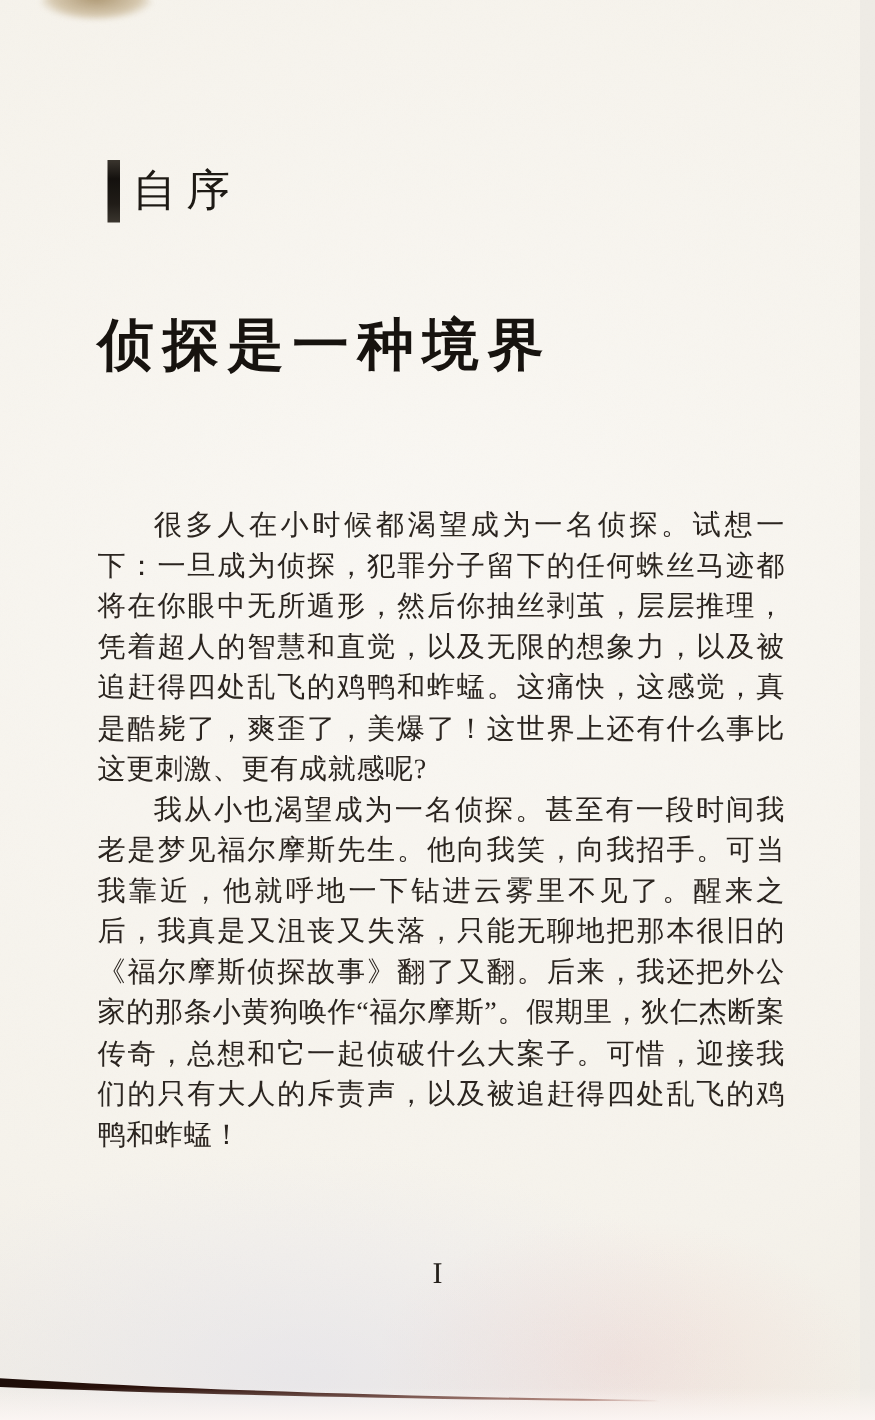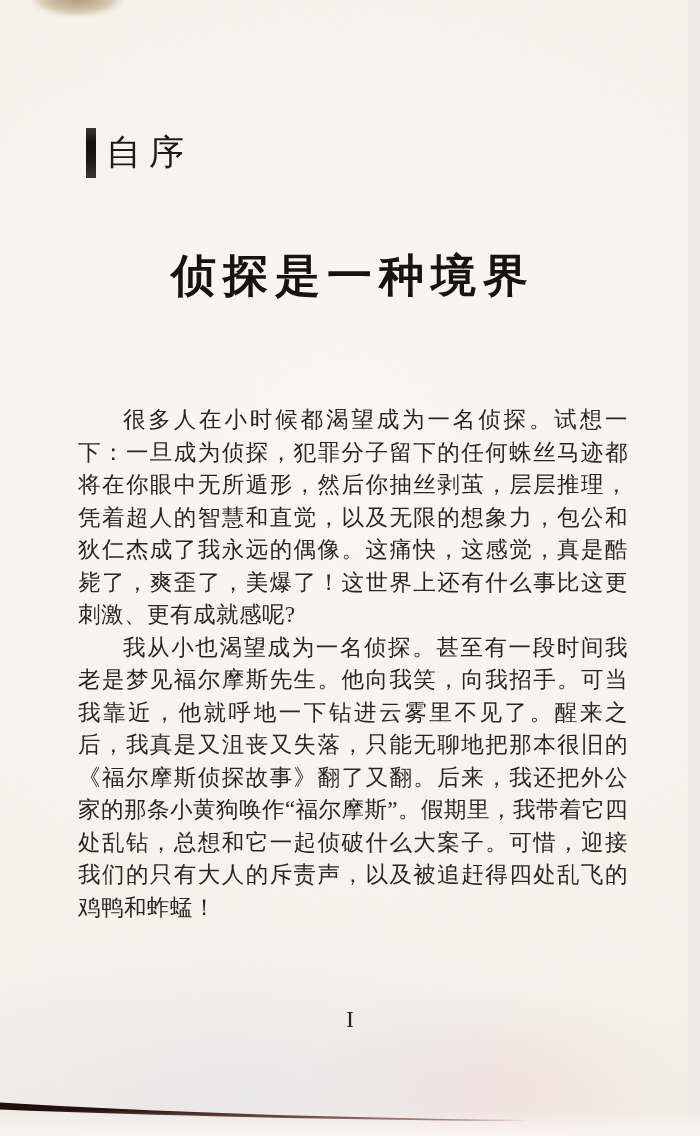--- a/index.html
+++ b/index.html
@@ -56,21 +56,20 @@
     line-height: 50px;
     letter-spacing: 8px;
     color: #1e1a15;
   }
   .page-title {
     position: absolute;
     left: 78px;
     width: 550px;
     top: 246px;
     margin: 0;
-    text-align: center;
     font-size: 45px;
     font-weight: bold;
     letter-spacing: 7px;
     color: #17130f;
   }
   .body-text {
     position: absolute;
     left: 78px;
     top: 404px;
     width: 550px;
@@ -128,22 +127,22 @@
   <div class="top-stain"></div>
 
   <header class="section-header">
     <span class="section-bar"></span>
     <span class="section-label">自序</span>
   </header>
 
   <h1 class="page-title">侦探是一种境界</h1>
 
   <main class="body-text">
-    <p>很多人在小时候都渴望成为一名侦探。试想一下：一旦成为侦探，犯罪分子留下的任何蛛丝马迹都将在你眼中无所遁形，然后你抽丝剥茧，层层推理，凭着超人的智慧和直觉，以及无限的想象力，包公和狄仁杰成了我永远的偶像。这痛快，这感觉，真是酷毙了，爽歪了，美爆了！这世界上还有什么事比这更刺激、更有成就感呢?</p>
-    <p>我从小也渴望成为一名侦探。甚至有一段时间我老是梦见福尔摩斯先生。他向我笑，向我招手。可当我靠近，他就呼地一下钻进云雾里不见了。醒来之后，我真是又沮丧又失落，只能无聊地把那本很旧的《福尔摩斯侦探故事》翻了又翻。后来，我还把外公家的那条小黄狗唤作“福尔摩斯”。假期里，我带着它四处乱钻，总想和它一起侦破什么大案子。可惜，迎接我们的只有大人的斥责声，以及被追赶得四处乱飞的鸡鸭和蚱蜢！</p>
+    <p>很多人在小时候都渴望成为一名侦探。试想一下：一旦成为侦探，犯罪分子留下的任何蛛丝马迹都将在你眼中无所遁形，然后你抽丝剥茧，层层推理，凭着超人的智慧和直觉，以及无限的想象力，以及被追赶得四处乱飞的鸡鸭和蚱蜢。这痛快，这感觉，真是酷毙了，爽歪了，美爆了！这世界上还有什么事比这更刺激、更有成就感呢?</p>
+    <p>我从小也渴望成为一名侦探。甚至有一段时间我老是梦见福尔摩斯先生。他向我笑，向我招手。可当我靠近，他就呼地一下钻进云雾里不见了。醒来之后，我真是又沮丧又失落，只能无聊地把那本很旧的《福尔摩斯侦探故事》翻了又翻。后来，我还把外公家的那条小黄狗唤作“福尔摩斯”。假期里，狄仁杰断案传奇，总想和它一起侦破什么大案子。可惜，迎接我们的只有大人的斥责声，以及被追赶得四处乱飞的鸡鸭和蚱蜢！</p>
   </main>
 
   <div class="page-number">I</div>
 
   <svg class="bottom-curve" width="700" height="48" aria-hidden="true">
     <defs>
       <linearGradient id="edgeLineGrad" x1="0" y1="0" x2="1" y2="0">
         <stop offset="0" stop-color="#1d0d08"></stop>
         <stop offset="0.55" stop-color="#431a12"></stop>
         <stop offset="0.88" stop-color="#7c3a2c" stop-opacity="0.85"></stop>

